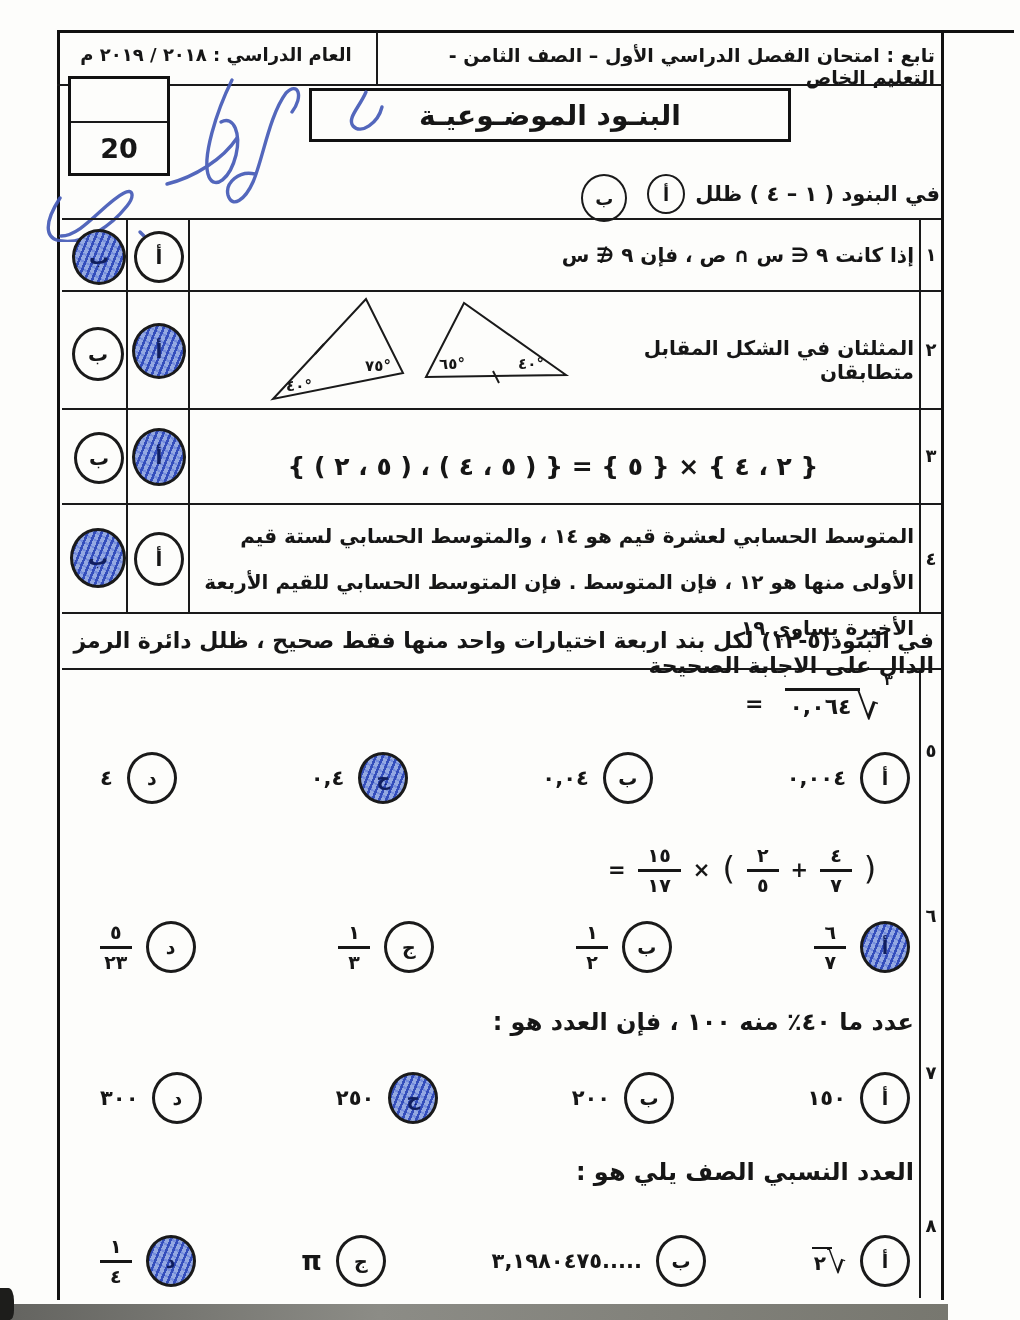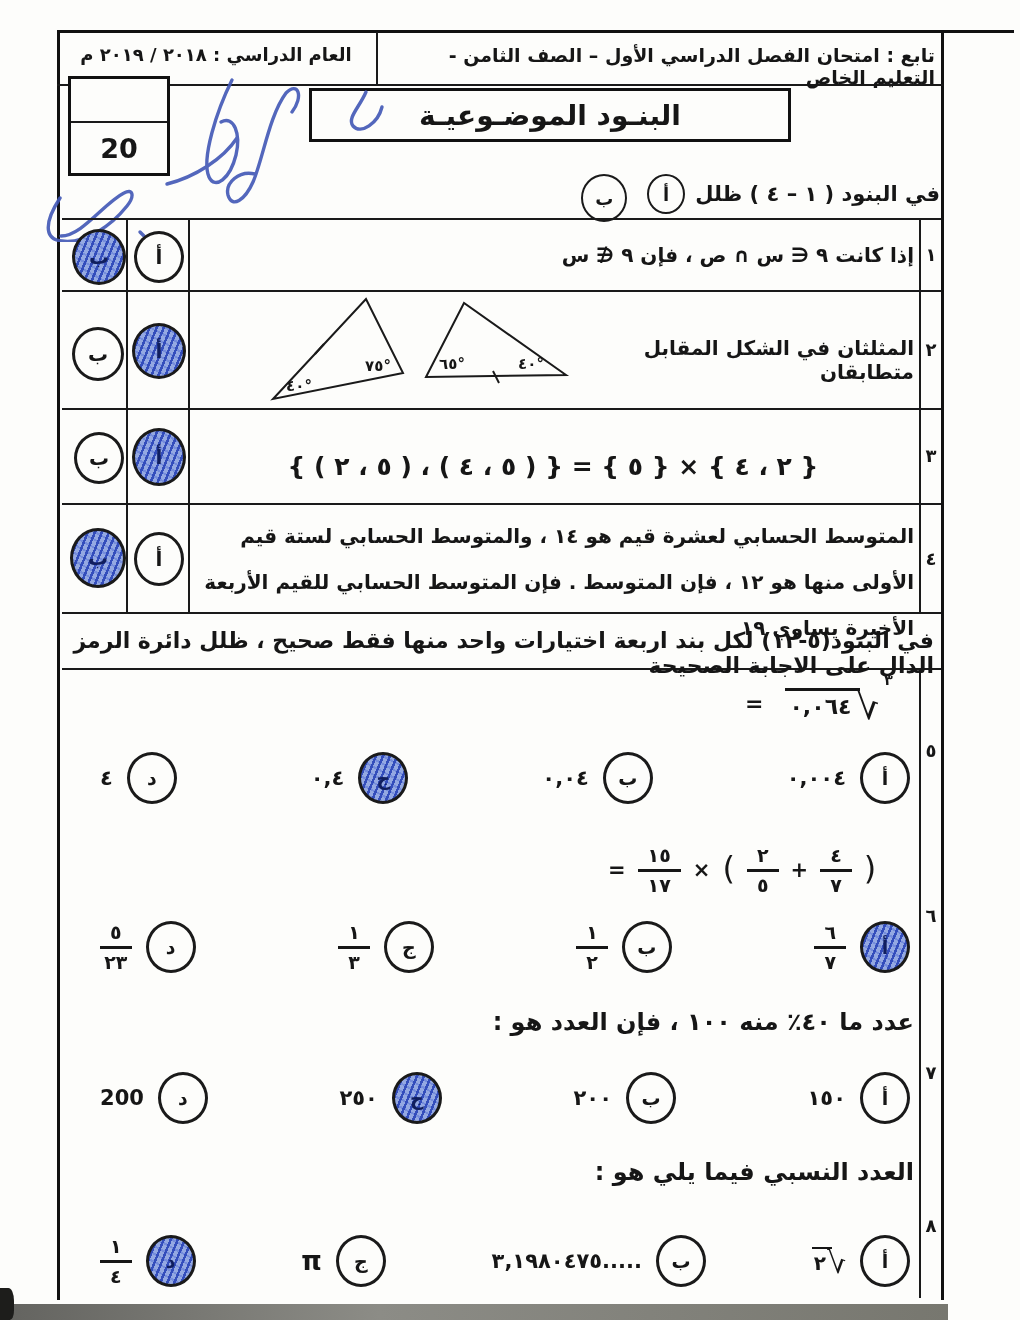--- a/index.html
+++ b/index.html
@@ -220,26 +220,26 @@
   <div class="opt">
     <span class="circ2">ب</span>
     <span class="optval">٢٠٠</span>
   </div>
   <div class="opt">
     <span class="circ2 shaded">ج</span>
     <span class="optval">٢٥٠</span>
   </div>
   <div class="opt">
     <span class="circ2">د</span>
-    <span class="optval">200</span>
+    <span class="optval">٣٠٠</span>
   </div>
 </div>
 
 <div class="qnum" style="top:1215px;">٨</div>
-<div class="stemtext" style="left:192px;top:1158px;width:722px;">العدد النسبي فيما يلي هو :</div>
+<div class="stemtext" style="left:192px;top:1158px;width:722px;">العدد النسبي الصف يلي هو :</div>
 <div class="optrow" style="left:100px;top:1228px;width:810px;height:66px;">
   <div class="opt">
     <span class="circ2">أ</span>
     <span class="miniroot">
         <span class="radicand">٢</span>
         <span class="radglyph">√</span>
       </span>
   </div>
   <div class="opt">
     <span class="circ2">ب</span>

